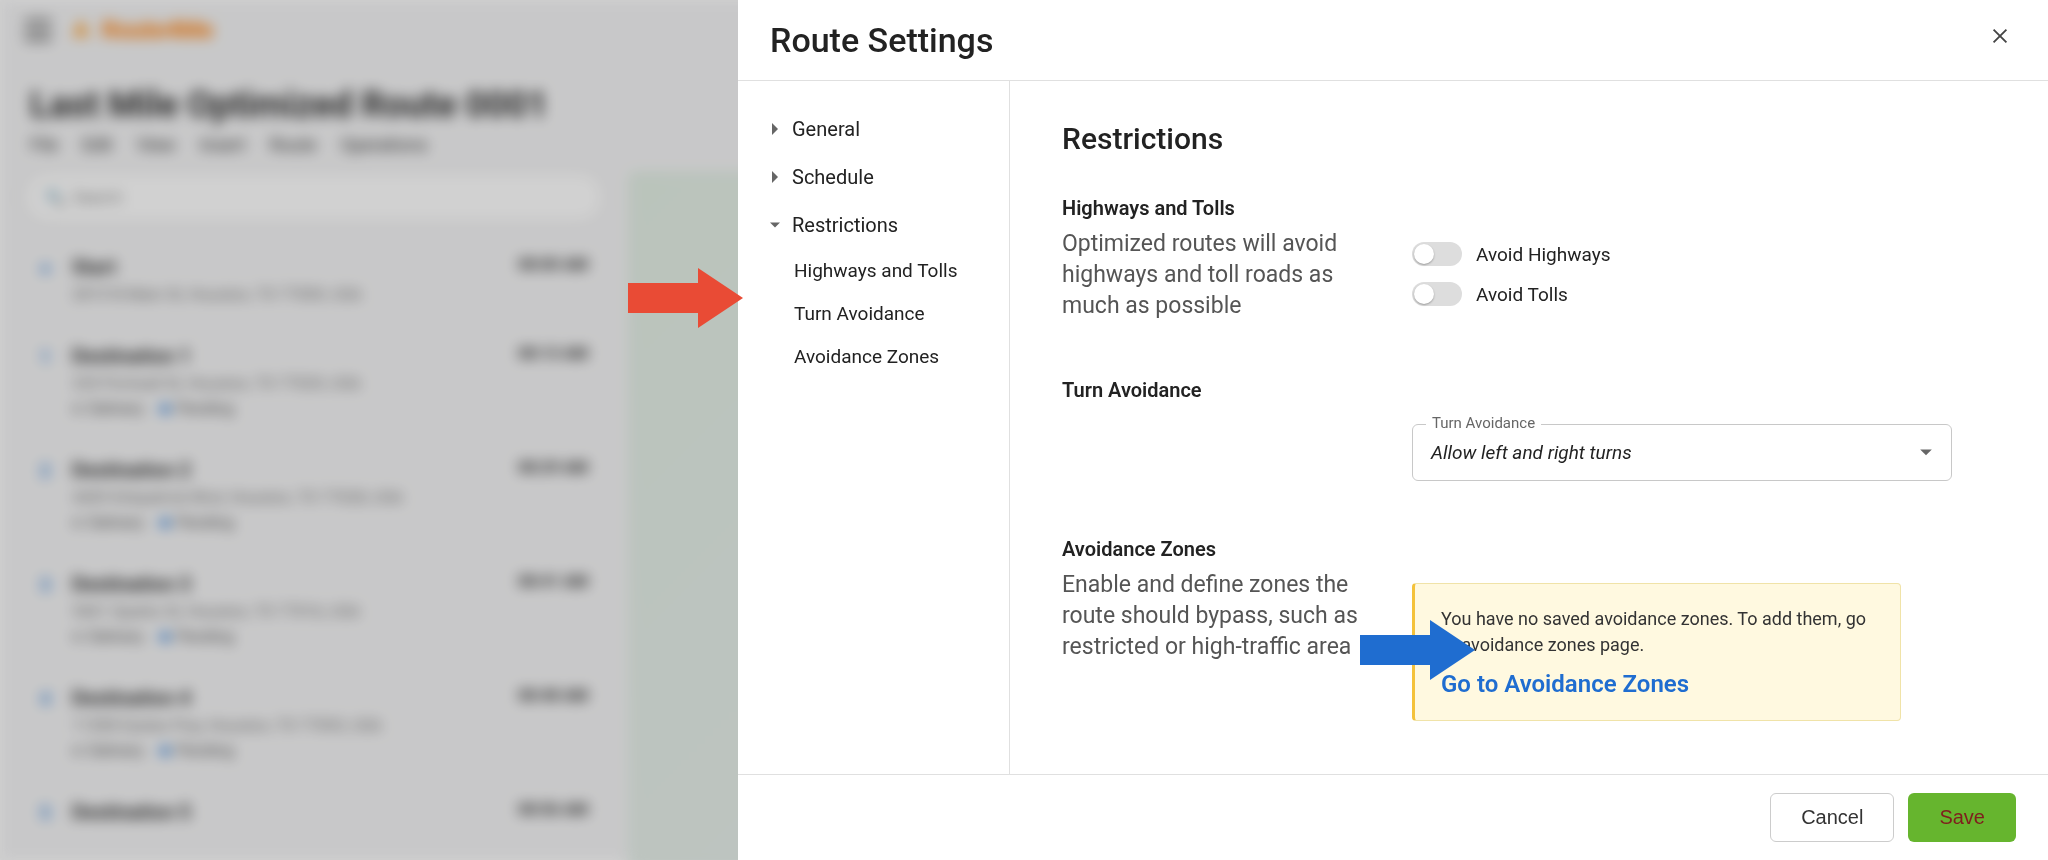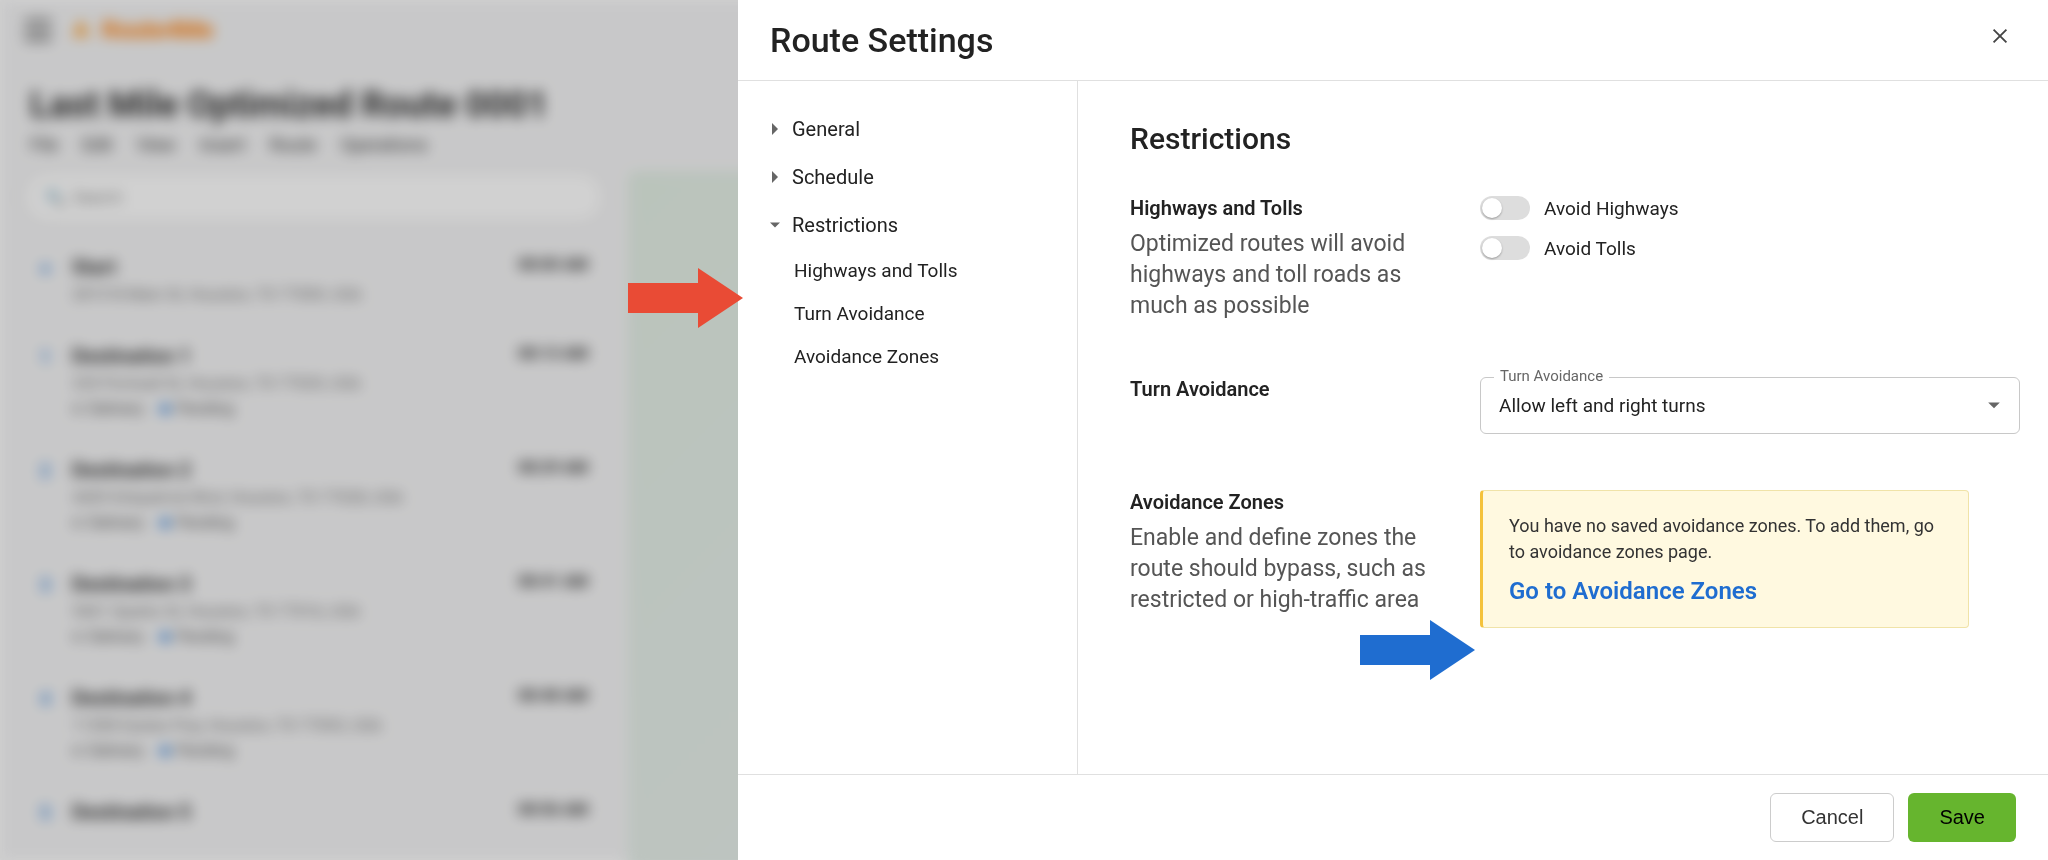--- a/index.html
+++ b/index.html
@@ -35,52 +35,52 @@
   .scrim { position: absolute; inset: 0; background: rgba(0,0,0,0.18); }
 
   
   .modal { position: absolute; top: 0; right: 0; width: 1310px; height: 860px; background: #fff; display: flex; flex-direction: column; }
   .modal-header { display: flex; justify-content: space-between; align-items: flex-start; padding: 20px 32px; border-bottom: 1px solid #e0e0e0; }
   .modal-title { font-size: 34px; font-weight: 500; color: #222; }
   .close-btn { width: 32px; height: 32px; display: flex; align-items: center; justify-content: center; cursor: pointer; color: #444; }
   .close-btn svg { width: 22px; height: 22px; }
 
   .modal-body { flex: 1; display: flex; overflow: hidden; }
-  .modal-nav { width: 340px; border-right: 1px solid #e0e0e0; padding: 24px 8px; }
+  .modal-nav { width: 272px; border-right: 1px solid #e0e0e0; padding: 24px 8px; }
   .nav-item { display: flex; align-items: center; gap: 10px; padding: 12px 22px; font-size: 20px; color: #222; cursor: pointer; }
   .nav-item .chev { width: 14px; display: flex; justify-content: center; color: #666; }
   .nav-item .chev svg { width: 10px; height: 12px; }
   .nav-sub { padding: 10px 22px 10px 48px; font-size: 19px; color: #222; cursor: pointer; }
 
   .modal-content { flex: 1; padding: 40px 52px; overflow-y: auto; }
   .section-title { font-size: 30px; font-weight: 500; margin-bottom: 40px; color: #222; }
   .setting-row { display: flex; gap: 40px; margin-bottom: 56px; }
   .setting-left { width: 310px; flex-shrink: 0; }
   .setting-left h4 { font-size: 20px; font-weight: 600; margin-bottom: 8px; color: #222; }
   .setting-left p { font-size: 23px; color: #555; line-height: 1.35; }
-  .setting-right { flex: 1; }
+  .setting-right { flex: 1; margin-top: 46px; }
 
   .toggle-line { display: flex; align-items: center; gap: 14px; margin-bottom: 16px; }
   .toggle { width: 50px; height: 24px; background: #ddd; border-radius: 12px; position: relative; cursor: pointer; }
   .toggle::after { content: ""; position: absolute; width: 20px; height: 20px; background: #fff; border-radius: 50%; top: 2px; left: 2px; box-shadow: 0 1px 2px rgba(0,0,0,0.3); }
   .toggle-label { font-size: 19px; color: #222; }
 
   .select-wrap { position: relative; width: 540px; }
   .select-legend { position: absolute; top: -10px; left: 14px; background: #fff; padding: 0 6px; font-size: 15px; color: #666; }
-  .select-box { border: 1px solid #c8c8c8; border-radius: 6px; padding: 16px 18px; font-size: 19px; color: #222; display: flex; justify-content: space-between; align-items: center; cursor: pointer; }
+  .select-box { border: 1px solid #c8c8c8; border-radius: 6px; padding: 16px 18px; font-size: 19px; color: #222; display: flex; justify-content: space-between; align-items: center; cursor: pointer; font-style: italic; }
   .select-box svg { width: 14px; height: 10px; color: #666; }
 
   .notice-box { border: 1px solid #f0e3a8; border-left: 3px solid #f4c23b; background: #fff9e0; border-radius: 4px; padding: 22px 26px; width: 489px; }
   .notice-box p { font-size: 18px; color: #333; line-height: 1.45; margin-bottom: 12px; }
   .notice-box a { font-size: 24px; font-weight: 600; color: #1f6dd0; text-decoration: none; cursor: pointer; }
 
   .modal-footer { border-top: 1px solid #e0e0e0; padding: 18px 32px; display: flex; justify-content: flex-end; gap: 14px; }
   .btn { padding: 12px 30px; border-radius: 6px; font-size: 20px; cursor: pointer; border: 1px solid transparent; }
   .btn-cancel { background: #fff; border-color: #ccc; color: #333; }
-  .btn-save { background: #66b52e; color: #000000; font-weight: 500; }
+  .btn-save { background: #66b52e; color: #7f1d1d; font-weight: 500; }
 
   
   .arrow { position: absolute; pointer-events: none; }
   .arrow svg { display: block; }
 </style>
 </head>
 <body>
 
 <div class="bg-app">
   <div class="bg-topbar">

